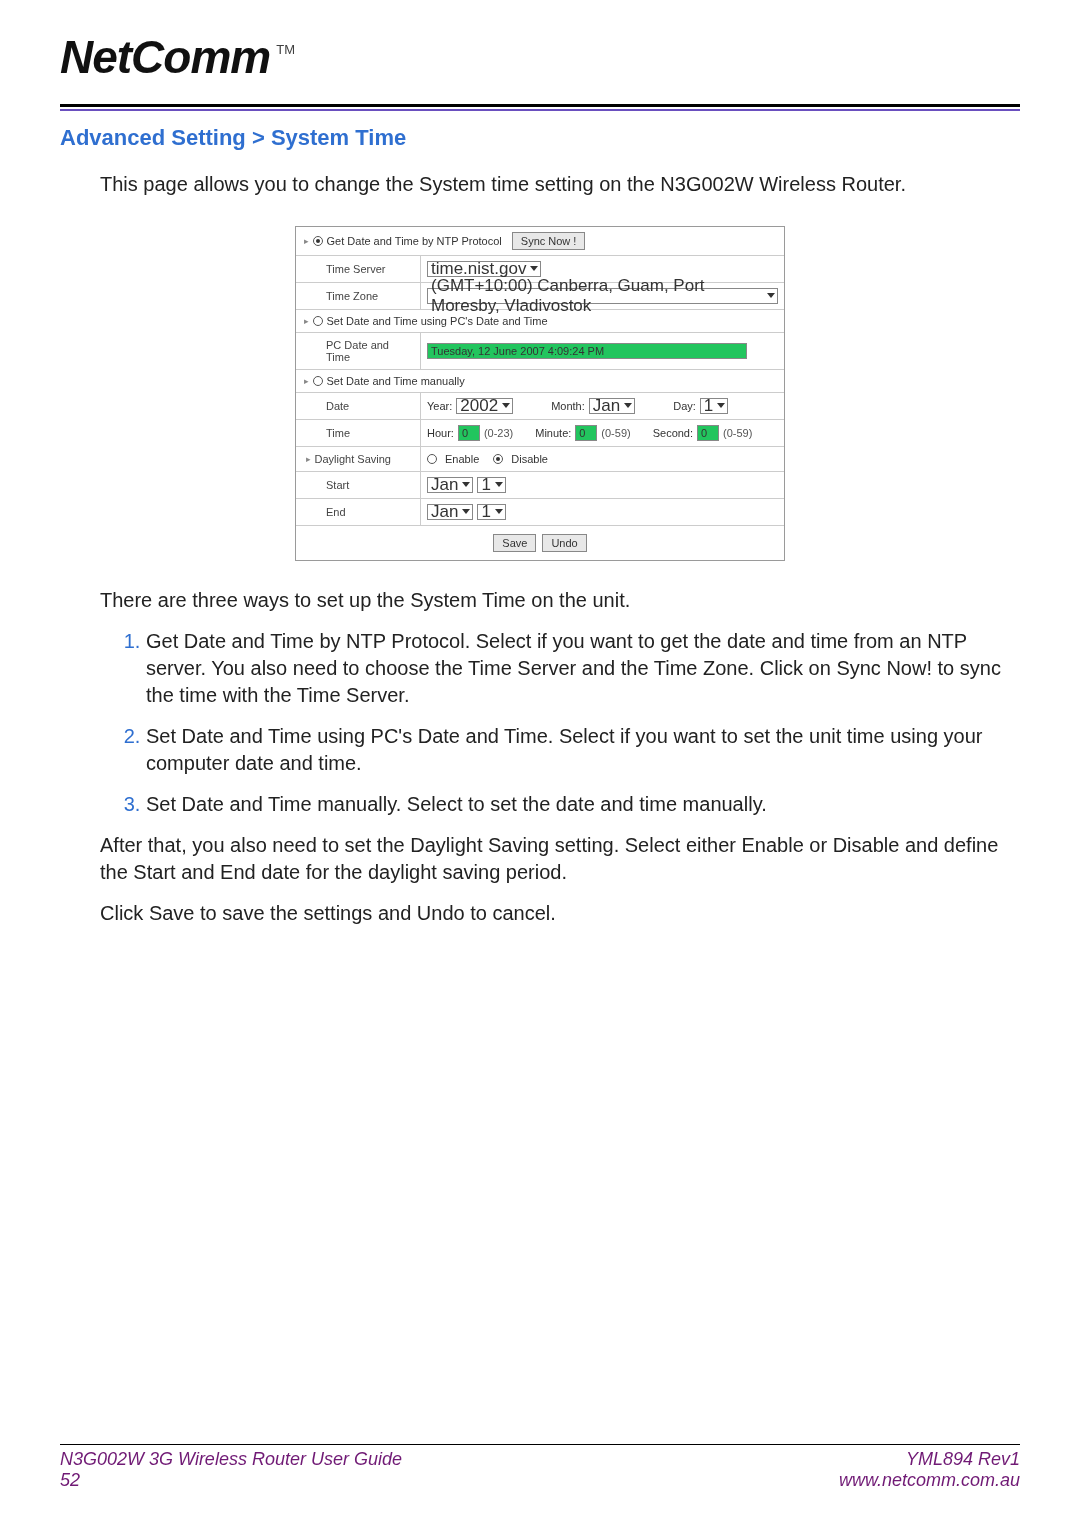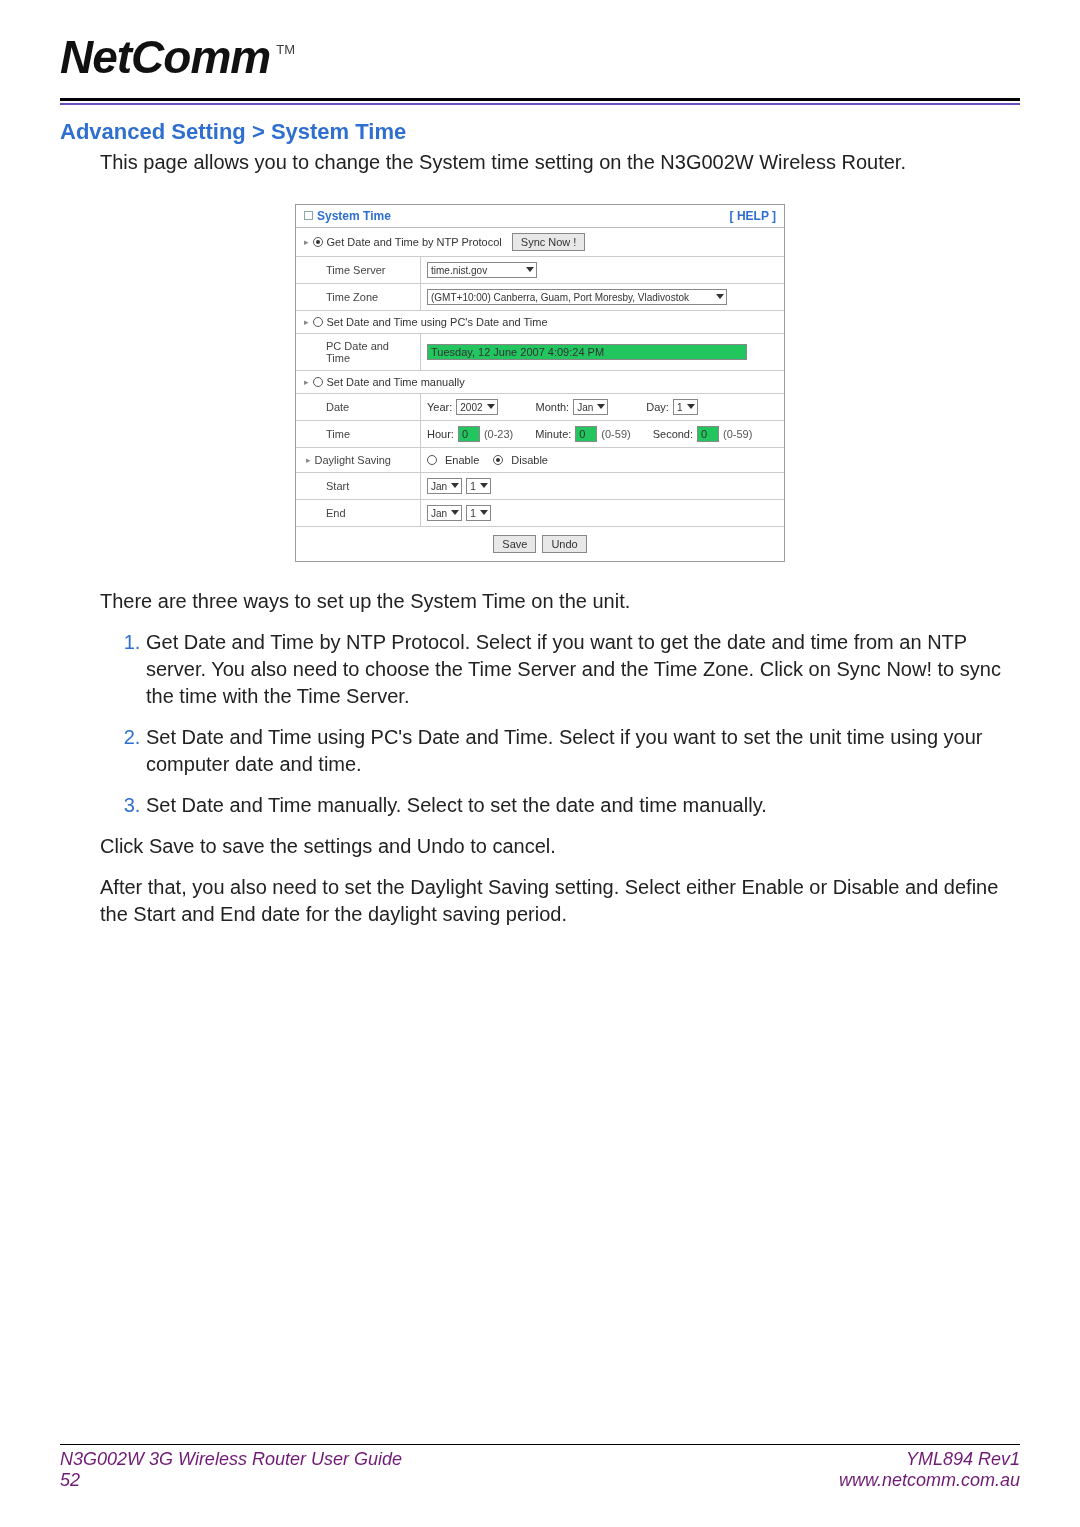--- a/index.html
+++ b/index.html
@@ -1,41 +1,41 @@
 <!DOCTYPE html>
 <html><head>
 <meta charset="utf-8">
 <style>
   * { box-sizing: border-box; margin: 0; padding: 0; }
   html, body { width: 1080px; height: 1527px; background: #fff; font-family: Arial, Helvetica, sans-serif; color: #222; }
   .page { width: 1080px; height: 1527px; position: relative; padding: 30px 60px 0 60px; }
-  .logo-row { display: flex; align-items: center; margin-bottom: 14px; }
+  .logo-row { display: flex; align-items: center; margin-bottom: 20px; }
   .logo { font-family: "Arial Black", Arial, sans-serif; font-style: italic; font-weight: 900; font-size: 46px; letter-spacing: -1px; color: #111; }
   .tm { font-size: 13px; color: #404040; margin-left: 6px; margin-top: -16px; }
   .hr-black { height: 3px; background: #000; }
   .hr-purple { height: 2px; background: #6a4fbf; margin-top: 2px; }
-  .section-title { color: #2f6fd0; font-size: 22px; margin-top: 14px; margin-bottom: 6px; }
+  .section-title { color: #2f6fd0; font-size: 22px; margin-top: 14px; margin-bottom: 22px; }
   .intro { font-size: 20px; margin-left: 40px; margin-bottom: 30px; }
   .screenshot-wrap { display: flex; justify-content: center; margin-bottom: 26px; }
   .router-box { width: 490px; border: 1px solid #9a9a9a; background: #fff; font-family: Tahoma, Arial, sans-serif; font-size: 11px; color: #333; }
   .router-title { display: flex; justify-content: space-between; align-items: center; padding: 4px 8px; color: #2f6fd0; font-weight: bold; border-bottom: 1px solid #bbb; font-size: 12px; }
   .router-title .sq { display:inline-block; width:9px; height:9px; border:1px solid #8aa; margin-right:4px; background:#fff; }
   .head-row { display: flex; background: #e4e4e4; border-bottom: 1px solid #bbb; }
   .head-row > div { padding: 5px 4px; text-align: center; font-weight: bold; font-size: 11px; }
   .col-item { width: 125px; border-right: 1px solid #bbb; }
   .col-set { flex: 1; }
   .rrow { display: flex; border-bottom: 1px solid #ccc; }
   .rrow .lbl { width: 125px; border-right: 1px solid #ccc; padding: 6px 6px 6px 10px; display:flex; align-items:center; font-size:11px; color:#444; }
   .rrow .lbl.indent { padding-left: 30px; }
   .rrow .val { flex: 1; padding: 5px 6px; display:flex; align-items:center; flex-wrap: wrap; gap: 4px; }
   .caret { color:#888; margin-right:4px; font-size:9px; }
   .radio { display:inline-block; width:10px; height:10px; border:1px solid #555; border-radius:50%; margin-right:4px; position:relative; background:#fff; }
   .radio.checked::after { content:""; position:absolute; left:2px; top:2px; width:4px; height:4px; background:#333; border-radius:50%; }
   .fake-input { border:1px solid #888; background:#22c55e; padding:1px 3px; font-size:11px; min-width:22px; height:16px; display:inline-flex; align-items:center; }
-  .fake-select { border:1px solid #888; background:#fff; padding:0 14px 0 3px; font-size:10px; height:16px; display:inline-flex; align-items:center; position:relative; }
+  .fake-select { border:1px solid #888; background:#fff; padding:0 14px 0 3px; font-size:17px; height:16px; display:inline-flex; align-items:center; position:relative; }
   .fake-select::after { content:""; position:absolute; right:2px; top:4px; width:0;height:0; border-left:4px solid transparent; border-right:4px solid transparent; border-top:5px solid #333; }
   .fake-btn { border:1px solid #888; background:#e8e8e8; padding:7px 8px; font-size:11px; height:18px; display:inline-flex; align-items:center; }
   .hint { color:#555; font-size:11px; }
   .section-row { padding: 5px 8px; border-bottom: 1px solid #ccc; display:flex; align-items:center; }
   .btns-row { display:flex; justify-content:center; gap:6px; padding:8px 0; }
   .body-text { font-size: 20px; margin: 0 0 14px 40px; line-height: 1.35; }
   ol.steps { margin: 0 0 14px 60px; padding-left: 26px; }
   ol.steps li { font-size: 20px; margin-bottom: 14px; line-height: 1.35; }
   ol.steps li::marker { color: #2f6fd0; }
   .footer { position: absolute; left: 60px; right: 60px; bottom: 36px; }
@@ -51,24 +51,20 @@
     <span class="tm">TM</span>
   </div>
   <div class="hr-black"></div>
   <div class="hr-purple"></div>
 
   <h2 class="section-title">Advanced Setting &gt; System Time</h2>
   <p class="intro">This page allows you to change the System time setting on the N3G002W Wireless Router.</p>
 
   <div class="screenshot-wrap">
     <div class="router-box">
-      <div class="router-title">
-        <span><span class="sq"></span><span>System Time</span></span>
-        <span>[ HELP ]</span>
-      </div>
 
       <div class="section-row">
         <span class="caret">▸</span>
         <span class="radio checked"></span>
         <span>Get Date and Time by NTP Protocol</span>
         <span style="width:10px"></span>
         <span class="fake-btn">Sync Now !</span>
       </div>
 
       <div class="rrow">
@@ -189,22 +185,22 @@
       </div>
     </div>
   </div>
 
   <p class="body-text">There are three ways to set up the System Time on the unit.</p>
   <ol class="steps">
     <li>Get Date and Time by NTP Protocol. Select if you want to get the date and time from an NTP server. You also need to choose the Time Server and the Time Zone. Click on Sync Now! to sync the time with the Time Server.</li>
     <li>Set Date and Time using PC's Date and Time.  Select if you want to set the unit time using your computer date and time.</li>
     <li>Set Date and Time manually. Select to set the date and time manually.</li>
   </ol>
+  <p class="body-text">After that, you also need to set the Daylight Saving setting. Select either Enable or Disable and define the Start and End date for the daylight saving period.</p>
   <p class="body-text">Click Save to save the settings and Undo to cancel.</p>
-  <p class="body-text">After that, you also need to set the Daylight Saving setting. Select either Enable or Disable and define the Start and End date for the daylight saving period.</p>
 
   <div class="footer">
     <div class="footer-line"></div>
     <div class="footer-row">
       <span>N3G002W 3G Wireless Router User Guide</span>
       <span>YML894 Rev1</span>
     </div>
     <div class="footer-row">
       <span>52</span>
       <span>www.netcomm.com.au</span>

